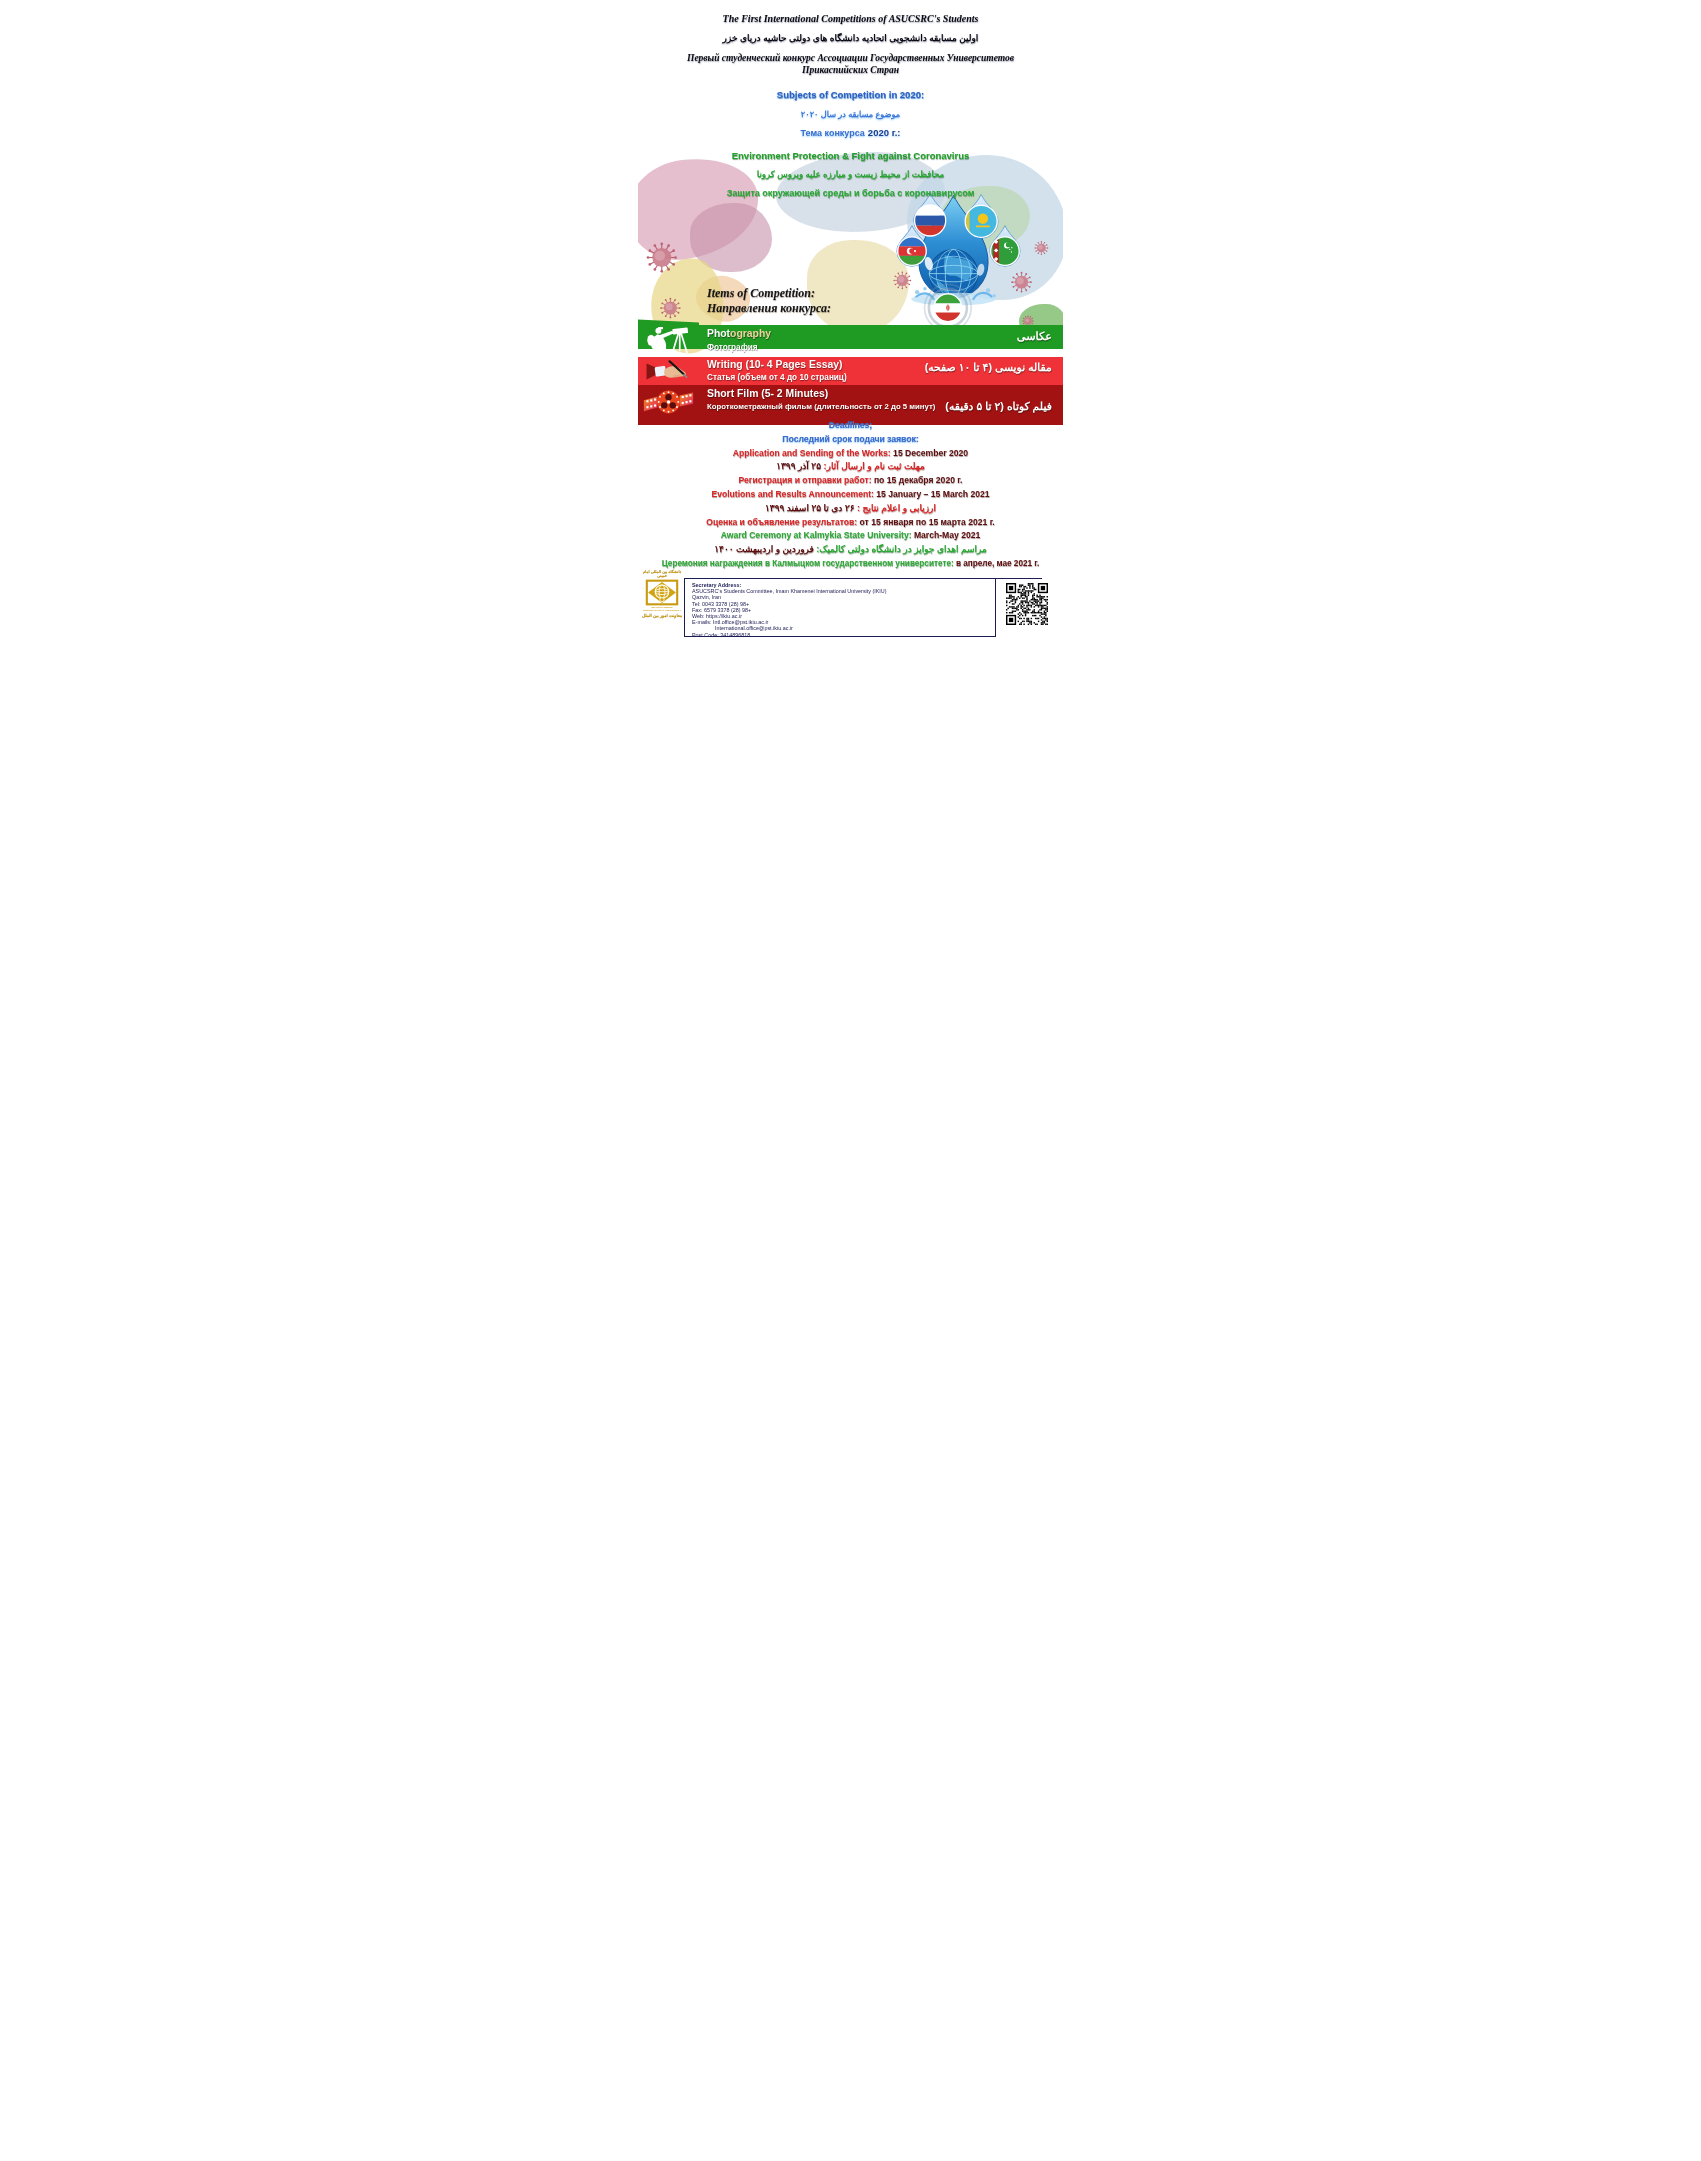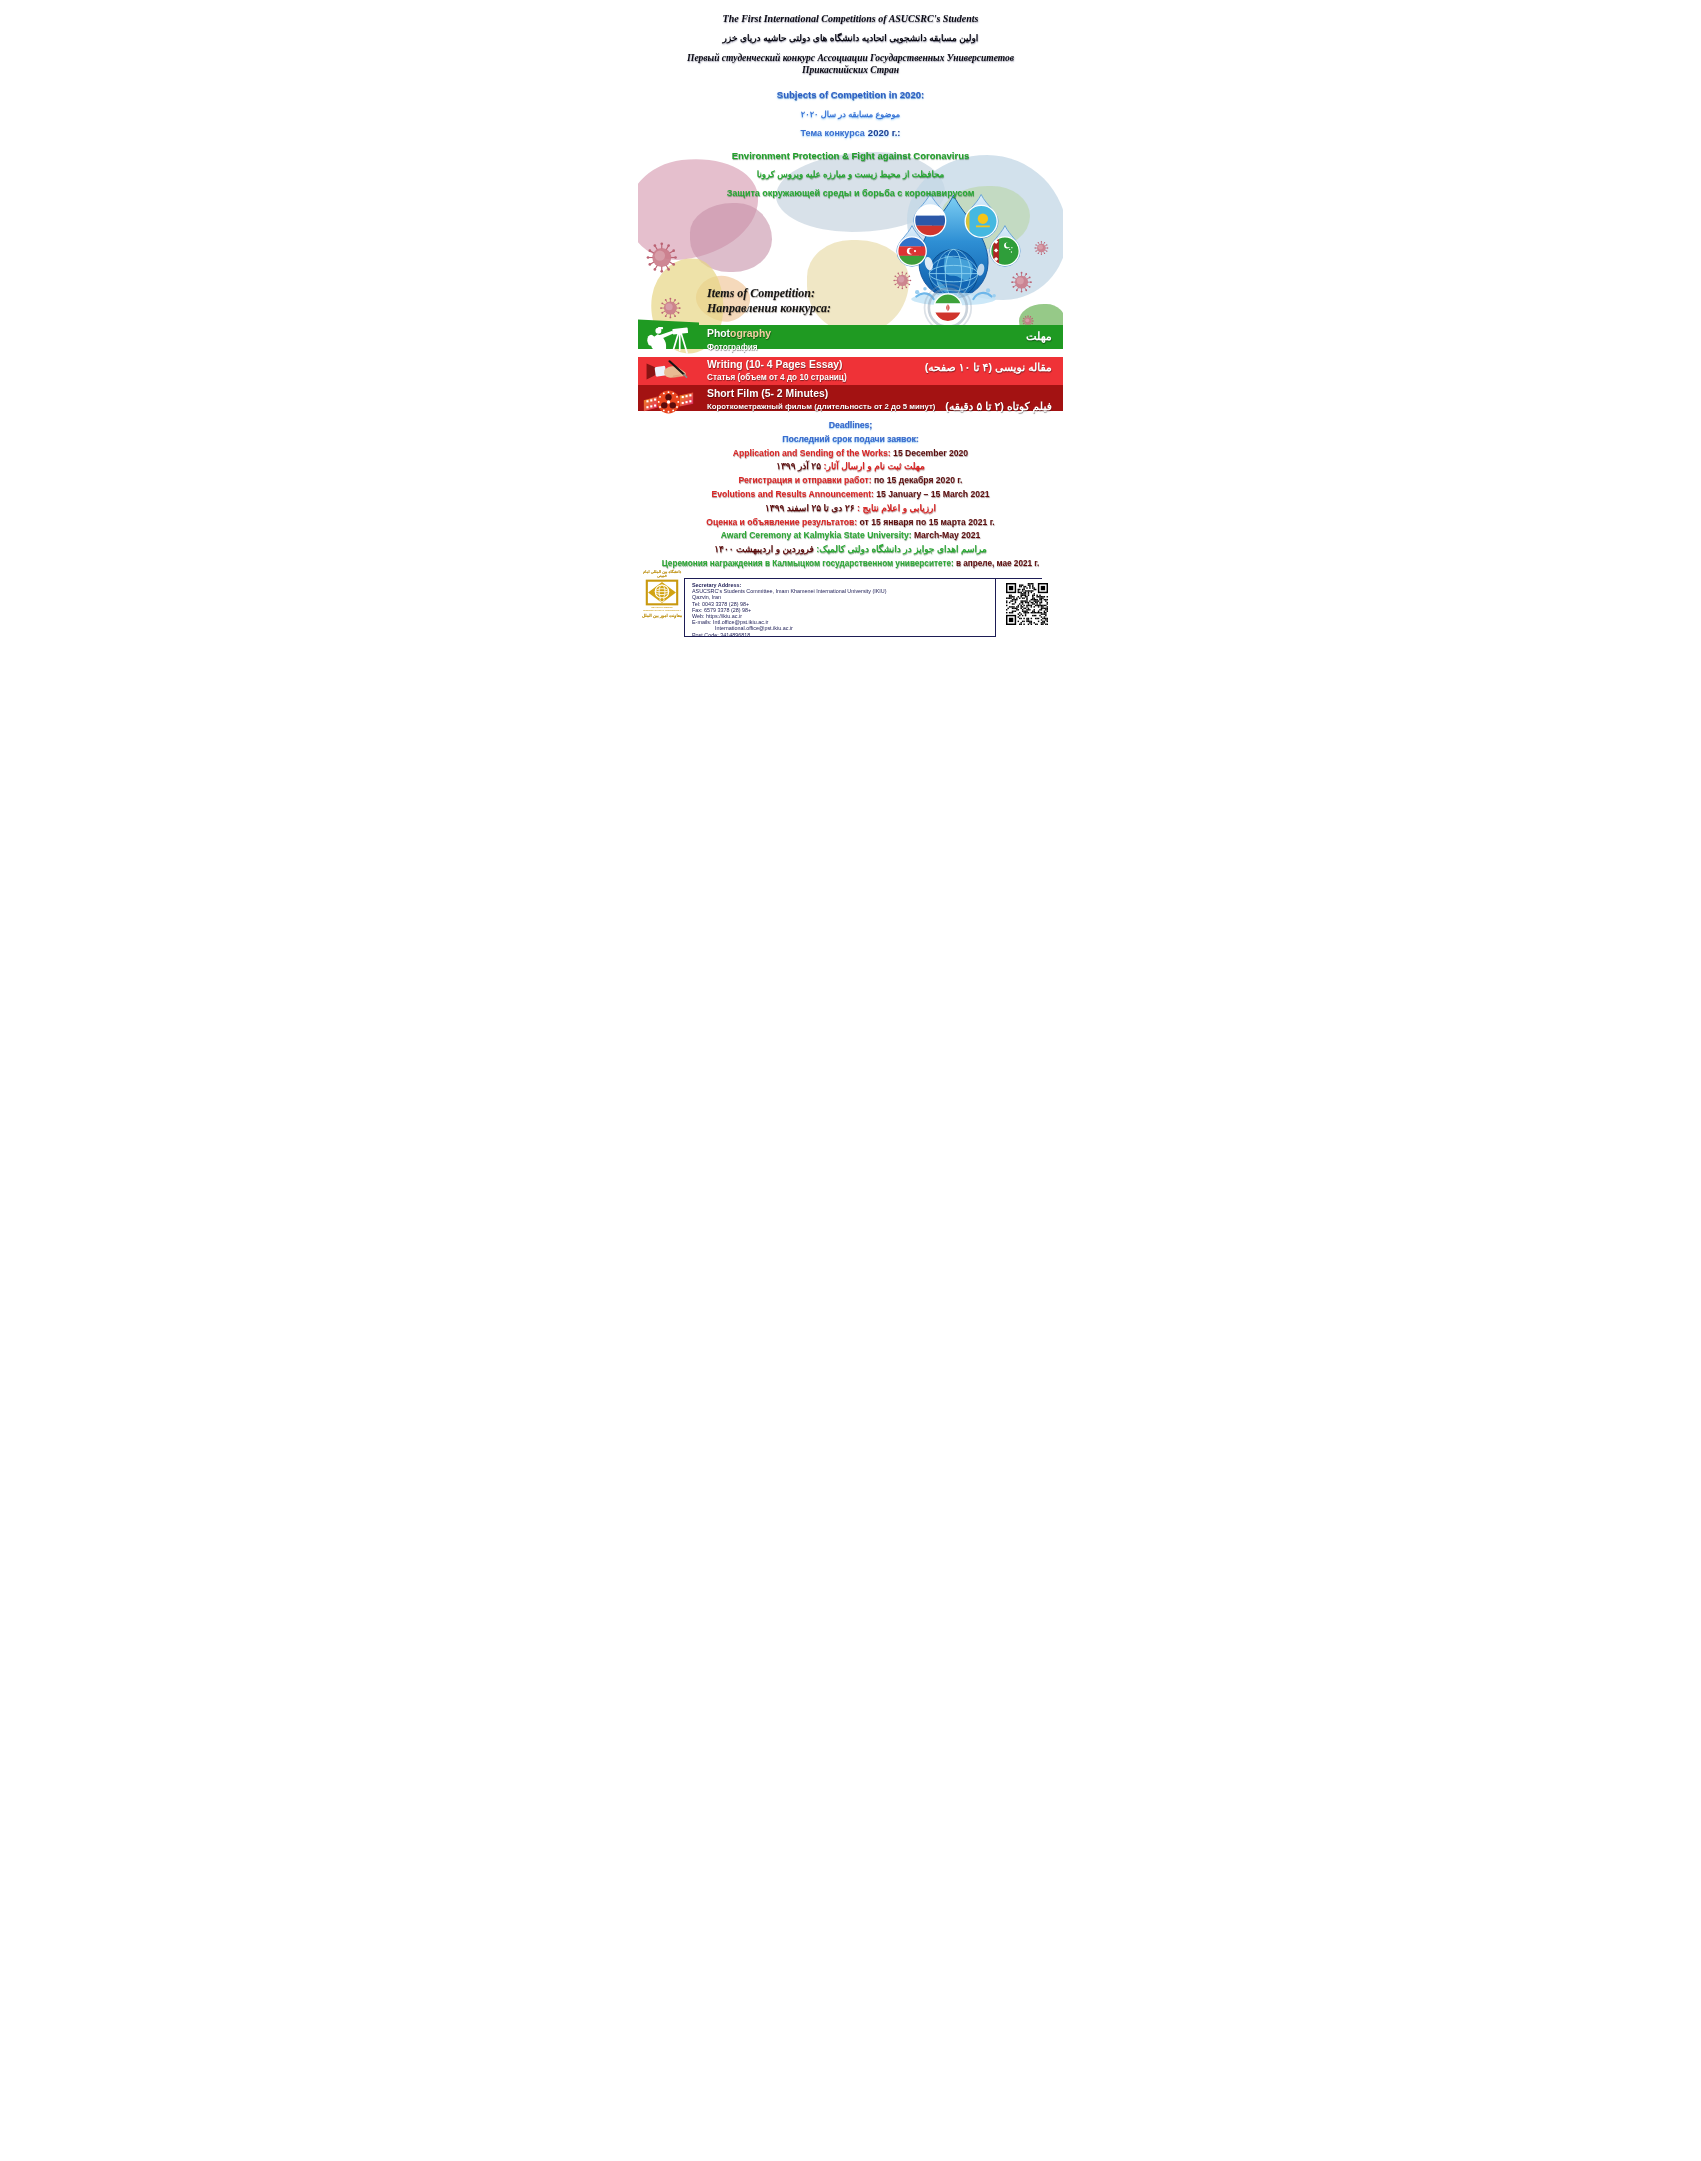--- a/index.html
+++ b/index.html
@@ -59,21 +59,21 @@
   
   .items{left:69px;top:286px;font-family:"Liberation Serif",serif;font-style:italic;
     font-weight:bold;font-size:12px;line-height:15px;color:#141414;z-index:6;
     text-shadow:0.4px 0.9px 0.9px rgba(60,40,20,.4);}
   
   .band{position:absolute;left:0;width:425px;z-index:4;}
   .band1{top:325px;height:24px;background:#1f9a22;}
   .band1ext{position:absolute;left:0;top:-5.6px;width:61px;height:5.6px;background:#1f9a22;
     clip-path:polygon(0 0,100% 55%,100% 100%,0 100%);}
   .band2{top:357px;height:36px;background:#ef3237;}
-  .band3{top:385px;height:26px;background:#a31212;text-align:right;}
+  .band3{top:385px;height:40px;background:#a31212;text-align:right;}
   .b-en{position:absolute;left:69px;font-weight:bold;color:#fff;
     text-shadow:0.4px 0.9px 0.9px rgba(0,0,0,.45);white-space:nowrap;}
   .b-ru{position:absolute;left:69px;font-weight:bold;color:#fff;
     text-shadow:0.4px 0.9px 0.9px rgba(0,0,0,.45);white-space:nowrap;}
   .b-fa{position:absolute;right:11.2px;font-weight:bold;color:#fff;direction:rtl;
     text-shadow:0.4px 0.9px 0.9px rgba(0,0,0,.45);white-space:nowrap;}
   .band1 .b-en{top:2.6px;font-size:10.4px;}
   .band1 .b-en .cream{color:#f2d2a2;}
   .band1 .b-ru{top:17.7px;font-size:8.2px;}
   .band1 .b-fa{top:5.2px;font-size:11.2px;}
@@ -424,21 +424,21 @@
       <rect x="62" y="5" width="36" height="13" rx="2" fill="#ffffff" transform="rotate(-6 80 11)"></rect>
       <circle cx="29" cy="11" r="7" fill="#ffffff"></circle>
       <rect x="28" y="2" width="12" height="5" rx="2" fill="#ffffff"></rect>
       <path d="M14 34 C10 44,12 52,20 55 L47 55 L47 46 C47 33,38 23,27 19 L20 24 Z" fill="#ffffff"></path>
       <path d="M29 22 L62 11 L64 17 L35 30 Z" fill="#ffffff"></path>
       <ellipse cx="12" cy="33" rx="9" ry="13" fill="#ffffff"></ellipse>
       <rect x="16" y="53" width="30" height="6" rx="3" fill="#ffffff"></rect>
     </svg>
     <div class="b-en"><span>Phot</span><span class="cream">ography</span></div>
     <div class="b-ru">Фотография</div>
-    <div class="b-fa">مهلت</div>
+    <div class="b-fa">عکاسی</div>
   </div>
 
   <div class="band band2">
     <svg class="bicon" style="left:7.8px;top:2.6px;width:48px;height:23px;" viewBox="0 0 110 54">
       <path d="M0 8 L40 26 L0 46 Z" fill="#7c1010" opacity=".9"></path>
       <rect x="20" y="15" width="25" height="23" rx="4" fill="#eef2fb" transform="rotate(-8 32 26)"></rect>
       <path d="M42 23 C54 13,64 13,76 19 L90 29 C94 32,92 38,86 38 L60 41 C50 43,43 38,41 31 Z" fill="#e9bb92"></path>
       <path d="M62 38 L80 35 M60 41 L76 39" stroke="#d49b72" stroke-width="1.5"></path>
       <path d="M54 3 L88 34" stroke="#151515" stroke-width="5" stroke-linecap="round"></path>
       <path d="M88 34 L94 40" stroke="#8a8a8a" stroke-width="4" stroke-linecap="round"></path>

